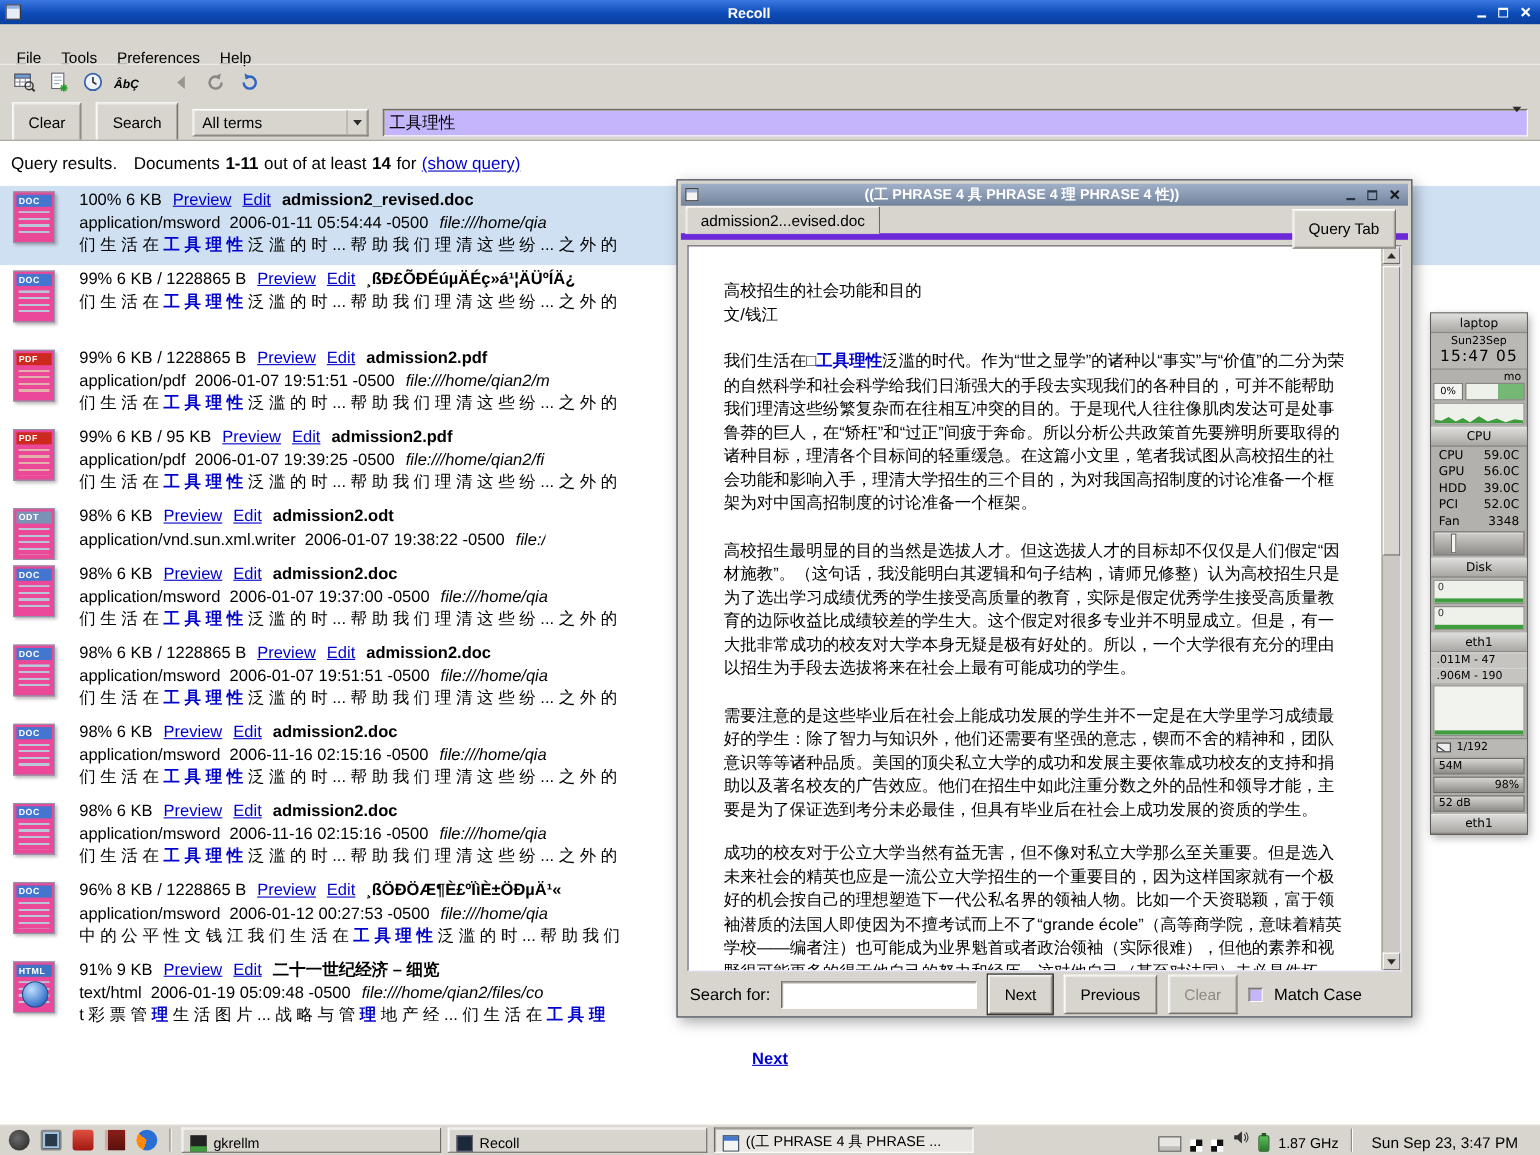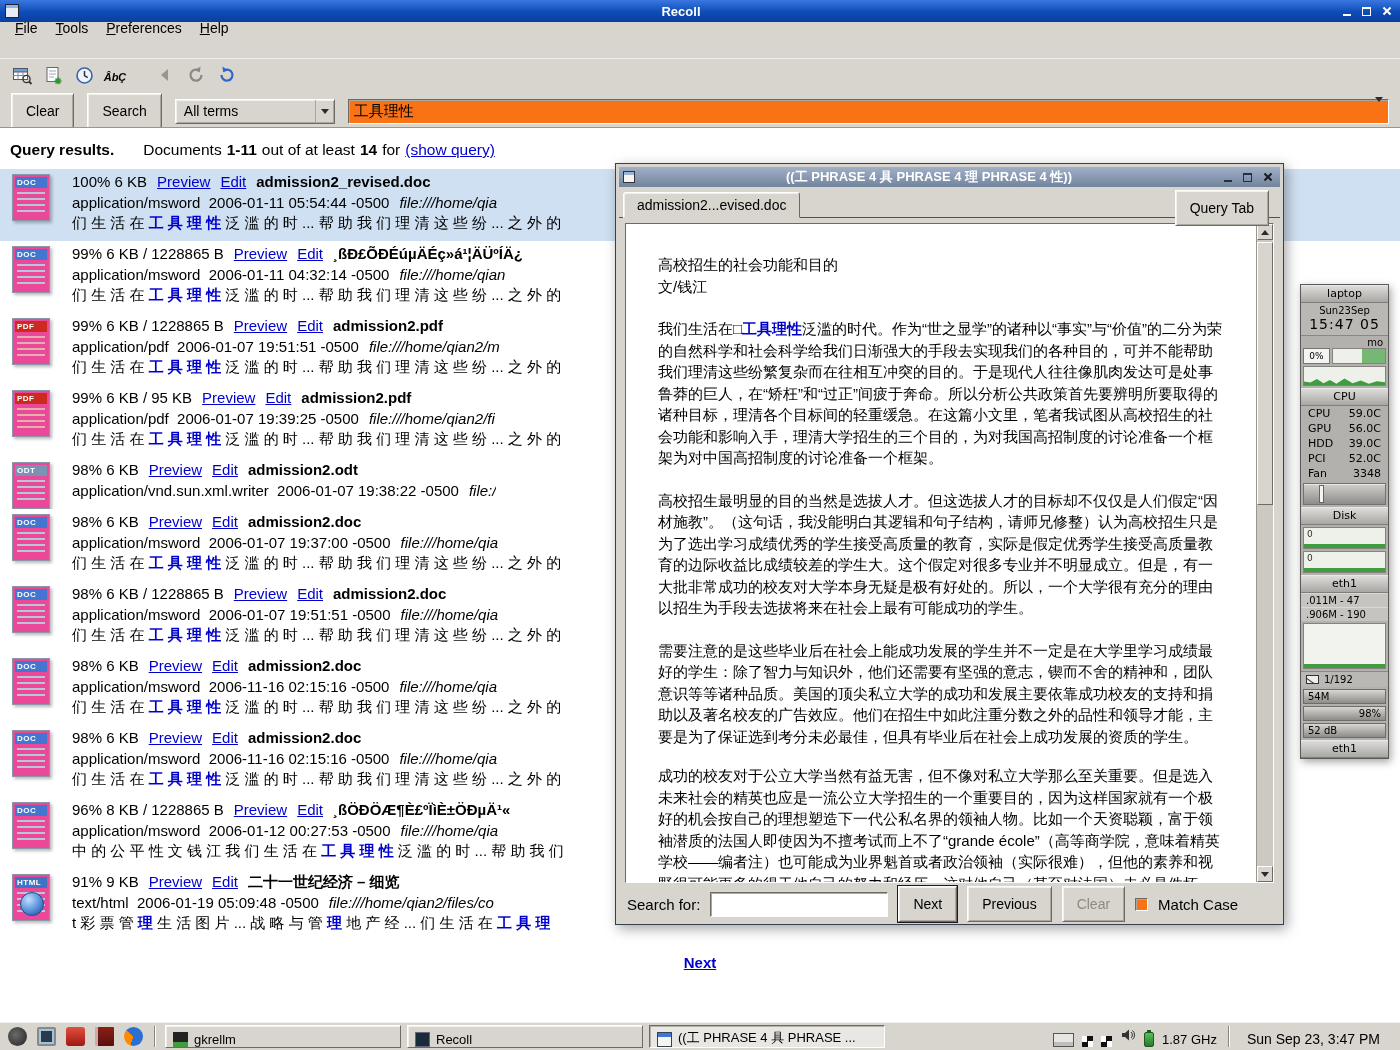--- a/index.html
+++ b/index.html
@@ -8,57 +8,57 @@
   *{box-sizing:border-box}
   a{color:#0000cc;text-decoration:underline;cursor:pointer}
   u{text-decoration:underline}
 
   
   .pushbtn{display:inline-flex;align-items:center;justify-content:center;height:25px;padding:17px 14px;
     font-size:14px;background:#d8d5cf;border:1px solid;border-color:#fff #6f6b63 #6f6b63 #fff;
     box-shadow:inset 1px 1px 0 #f2f0ec,inset -1px -1px 0 #aba79f;white-space:nowrap;cursor:default}
   .pushbtn.disabled{color:#8d8a83}
   .defaultbtn{outline:1px solid #1a1a1a}
-  .sunkenbox{background:#f97316;border:1px solid;border-color:#6f6b63 #fff #fff #6f6b63;box-shadow:inset 1px 1px 0 #aba79f}
+  .sunkenbox{background:#c4b5fd;border:1px solid;border-color:#6f6b63 #fff #fff #6f6b63;box-shadow:inset 1px 1px 0 #aba79f}
 
   
   .main-window{position:absolute;left:0;top:0;width:1400px;height:1022px;display:flex;flex-direction:column;background:#d8d5cf}
   .titlebar{height:22px;flex:0 0 auto;background:linear-gradient(180deg,#3a77e0,#0d4cb8 55%,#0a3f9d);
     display:flex;align-items:center;padding:0 5px}
   .t-icon{width:14px;height:14px;margin-right:5px;background:#e8ecf4;border:1px solid #223;
     box-shadow:inset 0 3px 0 #8fb2e8}
   .t-text{flex:1;text-align:center;color:#fff;font-weight:bold;font-size:13px}
   .winbtns{display:flex;gap:3px}
   .winbtn{width:17px;height:15px;display:flex;align-items:center;justify-content:center;color:#fff}
   .g-min{width:8px;height:2px;background:currentColor;margin-top:8px}
   .g-max{width:9px;height:9px;border:1px solid currentColor;border-top-width:2px}
   .g-close{position:relative;width:10px;height:10px}
   .g-close::before,.g-close::after{content:"";position:absolute;left:4px;top:0;width:2px;height:10px;background:currentColor}
   .g-close::before{transform:rotate(45deg)}.g-close::after{transform:rotate(-45deg)}
 
-  .menubar{height:27px;flex:0 0 auto;display:flex;align-items:flex-end;padding:18px 6px;font-size:14px}
+  .menubar{height:27px;flex:0 0 auto;display:flex;align-items:flex-start;padding:18px 6px;font-size:14px}
   .menu-item{padding:4px 9px}
   .toolbar{height:37px;flex:0 0 auto;display:flex;align-items:center;padding:0 8px;gap:3px;border-top:1px solid #efedea}
   .tbtn{width:28px;height:28px;display:flex;align-items:center;justify-content:center}
   .tb-sep{width:16px}
   .abc{font-size:11px;font-weight:bold;font-style:italic}
 
   .searchrow{height:32px;flex:0 0 auto;display:flex;align-items:center;padding:0 11px;gap:13px}
   .combo{width:160px;height:25px;display:flex;align-items:center;font-size:14px;background:#d8d5cf;
     border:1px solid;border-color:#fff #6f6b63 #6f6b63 #fff;box-shadow:inset 1px 1px 0 #f2f0ec,inset -1px -1px 0 #aba79f;padding-left:8px}
   .combo-arrow{margin-left:auto;width:19px;height:100%;display:flex;align-items:center;justify-content:center;border-left:1px solid #aba79f}
   .entry{flex:1;height:25px;display:flex;align-items:center;padding:0 5px}
   .entry input{flex:1;border:none;outline:none;background:transparent;font-family:inherit;font-size:15px;height:100%;padding:0}
   .arr-down{width:0;height:0;border-left:4px solid transparent;border-right:4px solid transparent;border-top:5px solid #2b2b2b}
   .arr-up{width:0;height:0;border-left:4px solid transparent;border-right:4px solid transparent;border-bottom:5px solid #2b2b2b}
 
   
   .results{flex:1;background:#fff;border-top:1px solid #9a968e;overflow:hidden}
   .results-header{display:flex;align-items:baseline;gap:5px;padding:13px 10px 10px;font-size:15.5px}
-  .results-header .hd-title{font-weight:bold;margin-right:24px}
+  .results-header .hd-title{font-weight:normal;margin-right:10px}
   .results-header b{font-weight:bold}
   .result-row{display:flex;height:72px;padding:3px 0 0 12px;overflow:hidden}
   .result-row.short{height:52px}
   .result-row.sel{background:#cfe0f2}
   .result-icon{flex:0 0 60px;padding-top:2px}
   .result-body{font-size:15px;line-height:20.5px;overflow:hidden}
   .r-line1,.r-line2,.r-line3{display:flex;white-space:nowrap}
   .r-line1{gap:10px}.r-line2{gap:10px}
   .r-line2 span,.r-line3 span{white-space:pre}
   .r-title{font-weight:bold}
@@ -79,21 +79,21 @@
   .icon-page.pdf .ilines{background:repeating-linear-gradient(180deg,#e3b1ab 0 2px,transparent 2px 6px)}
   .icon-page .globe{position:absolute;left:7px;top:17px;width:24px;height:24px;border-radius:50%;
     background:radial-gradient(circle at 35% 30%,#bfe0ff,#3c77cc 70%,#20508f);border:1px solid #1d4c8e}
 
   
   .preview-window{position:absolute;left:615px;top:163px;width:669px;height:762px;background:#d8d5cf;
     border:1px solid #36404e;box-shadow:3px 4px 12px rgba(0,0,0,.35);padding:3px;display:flex;flex-direction:column}
   .p-titlebar{height:20px;flex:0 0 auto;background:linear-gradient(180deg,#a0b0c8,#72849c);display:flex;align-items:center;padding:0 4px;color:#22304a}
   .p-ticon{width:12px;height:12px;background:#f4f4f2;border:1px solid #333;margin-right:4px;box-shadow:inset 0 3px 0 #9db4d4}
   .p-title{flex:1;text-align:center;color:#fff;font-weight:bold;font-size:13px}
-  .p-tabs{height:31px;flex:0 0 auto;position:relative;display:flex;align-items:flex-end;padding-left:4px;border-bottom:1px solid #6d28d9}
+  .p-tabs{height:31px;flex:0 0 auto;position:relative;display:flex;align-items:flex-end;padding-left:4px;border-bottom:6px solid #6d28d9}
   .p-tab{height:26px;display:flex;align-items:center;padding:0 13px;font-size:14px;background:#d8d5cf;
     border:1px solid;border-color:#fff #6f6b63 #d8d5cf #fff;border-radius:3px 3px 0 0;box-shadow:inset 1px 1px 0 #f2f0ec;margin-bottom:-1px}
   .p-close-tab{position:absolute;right:11px;top:3px;height:25px}
   .p-body{flex:1;margin:5px 6px 4px;display:flex;overflow:hidden}
   .p-text{flex:1;padding:12px 12px 0 14px;font-size:15px;line-height:21.5px;overflow:hidden;background:#fff}
   .p-text p{margin:18px;white-space:pre-wrap}
   .p-text p.gap{margin-bottom:21px}
   .p-scroll{flex:0 0 17px;background:#ccc9c2;border-left:1px solid #9a968e;display:flex;flex-direction:column}
   .sb-btn{height:16px;flex:0 0 auto;display:flex;align-items:center;justify-content:center;background:#d8d5cf;
     border:1px solid;border-color:#fff #6f6b63 #6f6b63 #fff}
@@ -296,24 +296,20 @@
               <div class="ilines"></div>
             </div>
           </div>
           <div class="result-body">
             <div class="r-line1">
               <span>99% 6 KB / 1228865 B</span>
               <a>Preview</a>
               <a>Edit</a>
               <span class="r-title">¸ßĐ£ÕĐÉúµÄÉç»á¹¦ÄÜºÍÄ¿</span>
             </div>
-            <div class="r-line2">
-              <span>application/msword  2006-01-11 04:32:14 -0500</span>
-              <span class="r-url">file:///home/qian</span>
-            </div>
             <div class="r-line3">
               <span>们 生 活 在 </span>
               <span class="hl">工 具 理 性</span>
               <span> 泛 滥 的 时 ... 帮 助 我 们 理 清 这 些 纷 ... 之 外 的</span>
             </div>
           </div>
         </div>
         <div class="result-row">
           <div class="result-icon">
             <div class="icon-page pdf">

